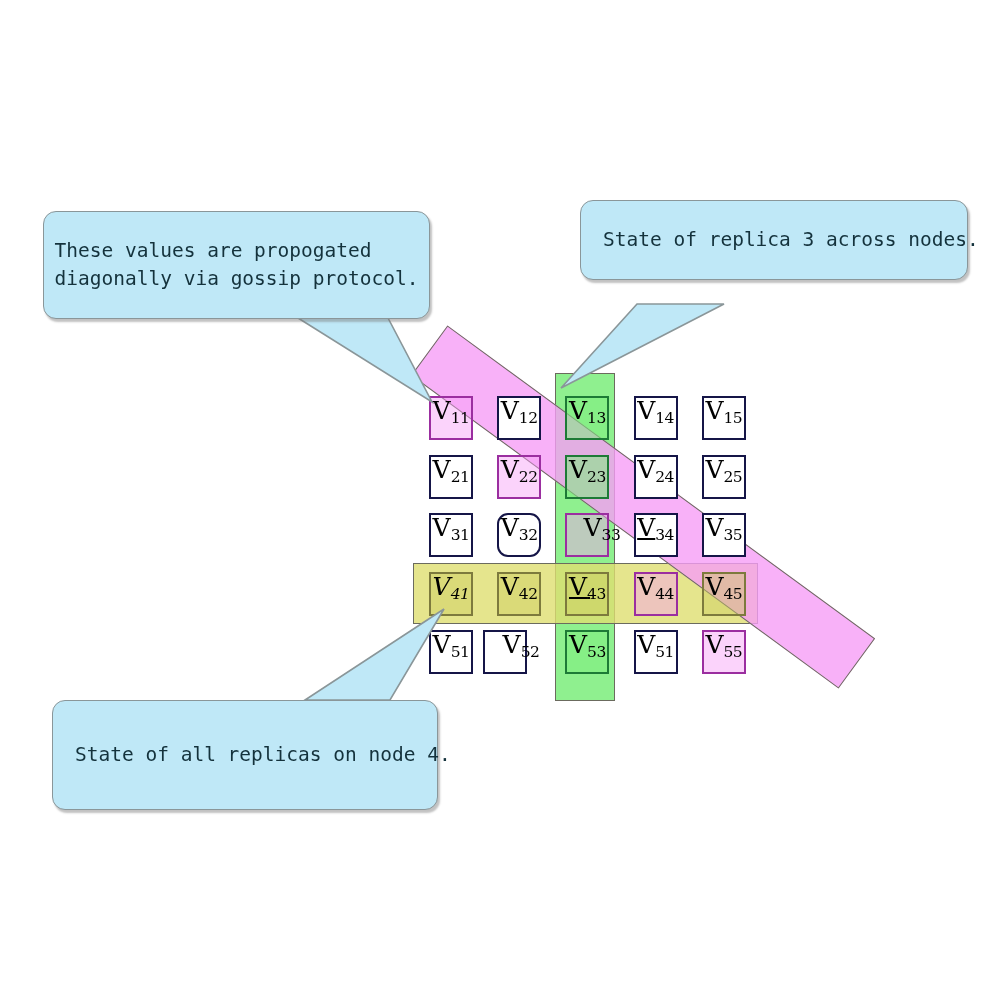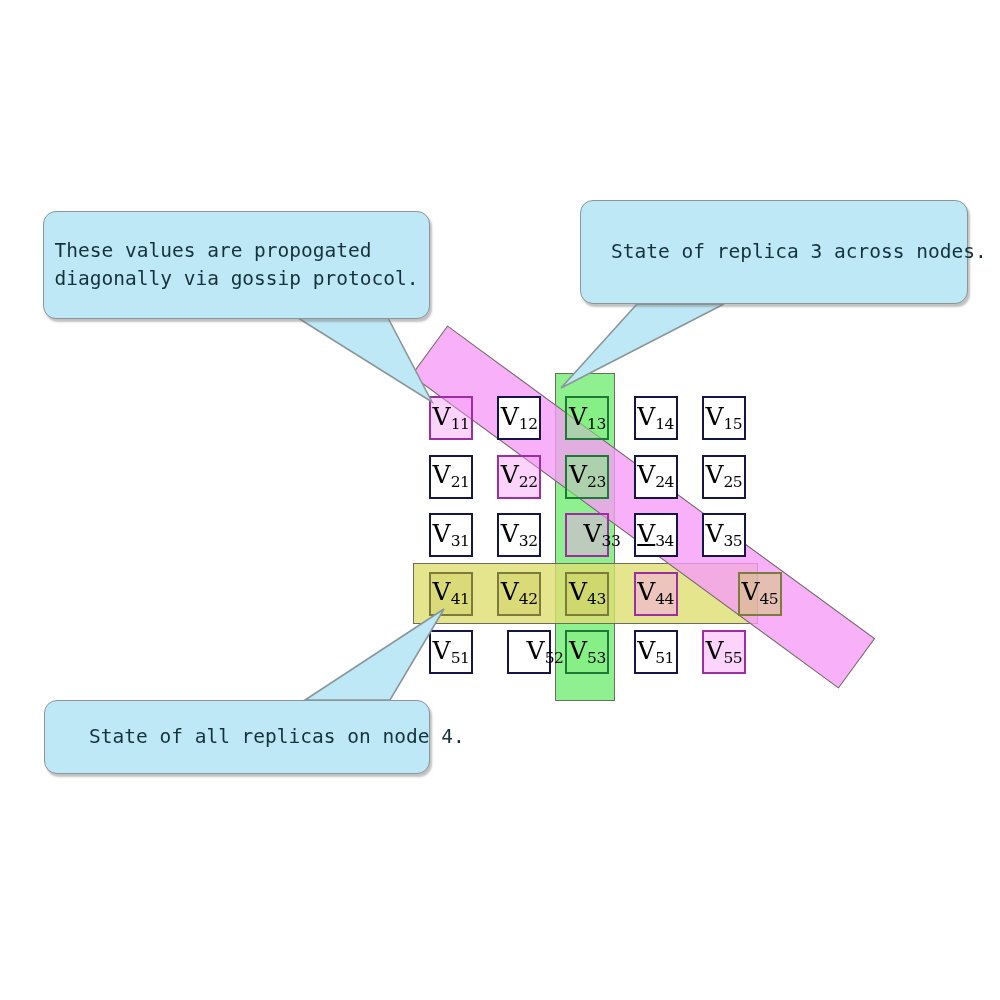--- a/index.html
+++ b/index.html
@@ -60,21 +60,21 @@
     top: 396px;
   }
   .cell {
     position: absolute;
     width: 44px;
     height: 44px;
     box-sizing: border-box;
     border: 2.5px solid #151547;
     background: rgba(255,255,255,0.0);
     display: flex;
-    align-items: center;
+    align-items: flex-start;
     justify-content: center;
   }
   .cell.on-green {
     border-color: #1d7a36;
     background: rgba(128, 238, 128, 0.55);
   }
   .cell.on-yellow {
     border-color: #7d7a3d;
     background: rgba(205, 205, 95, 0.45);
   }
@@ -117,25 +117,25 @@
     line-height: 1.42;
     white-space: pre;
     padding: 0 22px;
   }
   #callout-gossip {
     left: 43px;  top: 211px;
     width: 387px; height: 108px; justify-content: center;
   }
   #callout-replica3 {
     left: 580px; top: 200px;
-    width: 388px; height: 104px; padding-left: 8px;
+    width: 388px; height: 80px;
   }
   #callout-node4 {
-    left: 44px;  top: 700px;
-    width: 386px; height: 74px; padding-left: 22px;
+    left: 52px;  top: 700px;
+    width: 386px; height: 110px;
   }
   .tail-svg {
     position: absolute;
     left: 0; top: 0;
     width: 1000px; height: 1000px;
     pointer-events: none;
   }
 </style>
 </head>
 <body>
@@ -175,51 +175,51 @@
       </div>
       <div class="cell on-white" style="left: 204.6px; top: 58.5px;">
         <span class="lbl">V<sub>24</sub></span>
       </div>
       <div class="cell on-white" style="left: 272.8px; top: 58.5px;">
         <span class="lbl">V<sub>25</sub></span>
       </div>
       <div class="cell on-white" style="left: 0px; top: 117px;">
         <span class="lbl">V<sub>31</sub></span>
       </div>
-      <div class="cell on-white" style="left: 68.2px; top: 117px;">
+      <div class="cell on-white" style="left: 68.2px; top: 117px; border-radius: 11px;">
         <span class="lbl">V<sub>32</sub></span>
       </div>
       <div class="cell on-magenta" style="left: 136.4px; top: 117px; padding-left: 29px;">
         <span class="lbl">V<sub>33</sub></span>
       </div>
       <div class="cell on-white" style="left: 204.6px; top: 117px; text-decoration: underline;">
         <span class="lbl">V<sub>34</sub></span>
       </div>
       <div class="cell on-white" style="left: 272.8px; top: 117px;">
         <span class="lbl">V<sub>35</sub></span>
       </div>
-      <div class="cell on-yellow" style="left: 0px; top: 175.5px;">
+      <div class="cell on-yellow" style="left: 0px; top: 175.5px; font-style: italic;">
         <span class="lbl">V<sub>41</sub></span>
       </div>
       <div class="cell on-yellow" style="left: 68.2px; top: 175.5px;">
         <span class="lbl">V<sub>42</sub></span>
       </div>
-      <div class="cell on-yellow" style="left: 136.4px; top: 175.5px;">
+      <div class="cell on-yellow" style="left: 136.4px; top: 175.5px; text-decoration: underline;">
         <span class="lbl">V<sub>43</sub></span>
       </div>
       <div class="cell on-magenta" style="left: 204.6px; top: 175.5px;">
         <span class="lbl">V<sub>44</sub></span>
       </div>
-      <div class="cell on-yellow" style="left: 272.8px; top: 175.5px; margin-left: 36px;">
+      <div class="cell on-yellow" style="left: 272.8px; top: 175.5px;">
         <span class="lbl">V<sub>45</sub></span>
       </div>
       <div class="cell on-white" style="left: 0px; top: 234px;">
         <span class="lbl">V<sub>51</sub></span>
       </div>
-      <div class="cell on-white" style="left: 78px; top: 234px; padding-left: 32px;">
+      <div class="cell on-white" style="left: 54px; top: 234px; padding-left: 32px;">
         <span class="lbl">V<sub>52</sub></span>
       </div>
       <div class="cell on-green" style="left: 136.4px; top: 234px;">
         <span class="lbl">V<sub>53</sub></span>
       </div>
       <div class="cell on-white" style="left: 204.6px; top: 234px;">
         <span class="lbl">V<sub>51</sub></span>
       </div>
       <div class="cell on-magenta" style="left: 272.8px; top: 234px;">
         <span class="lbl">V<sub>55</sub></span>

